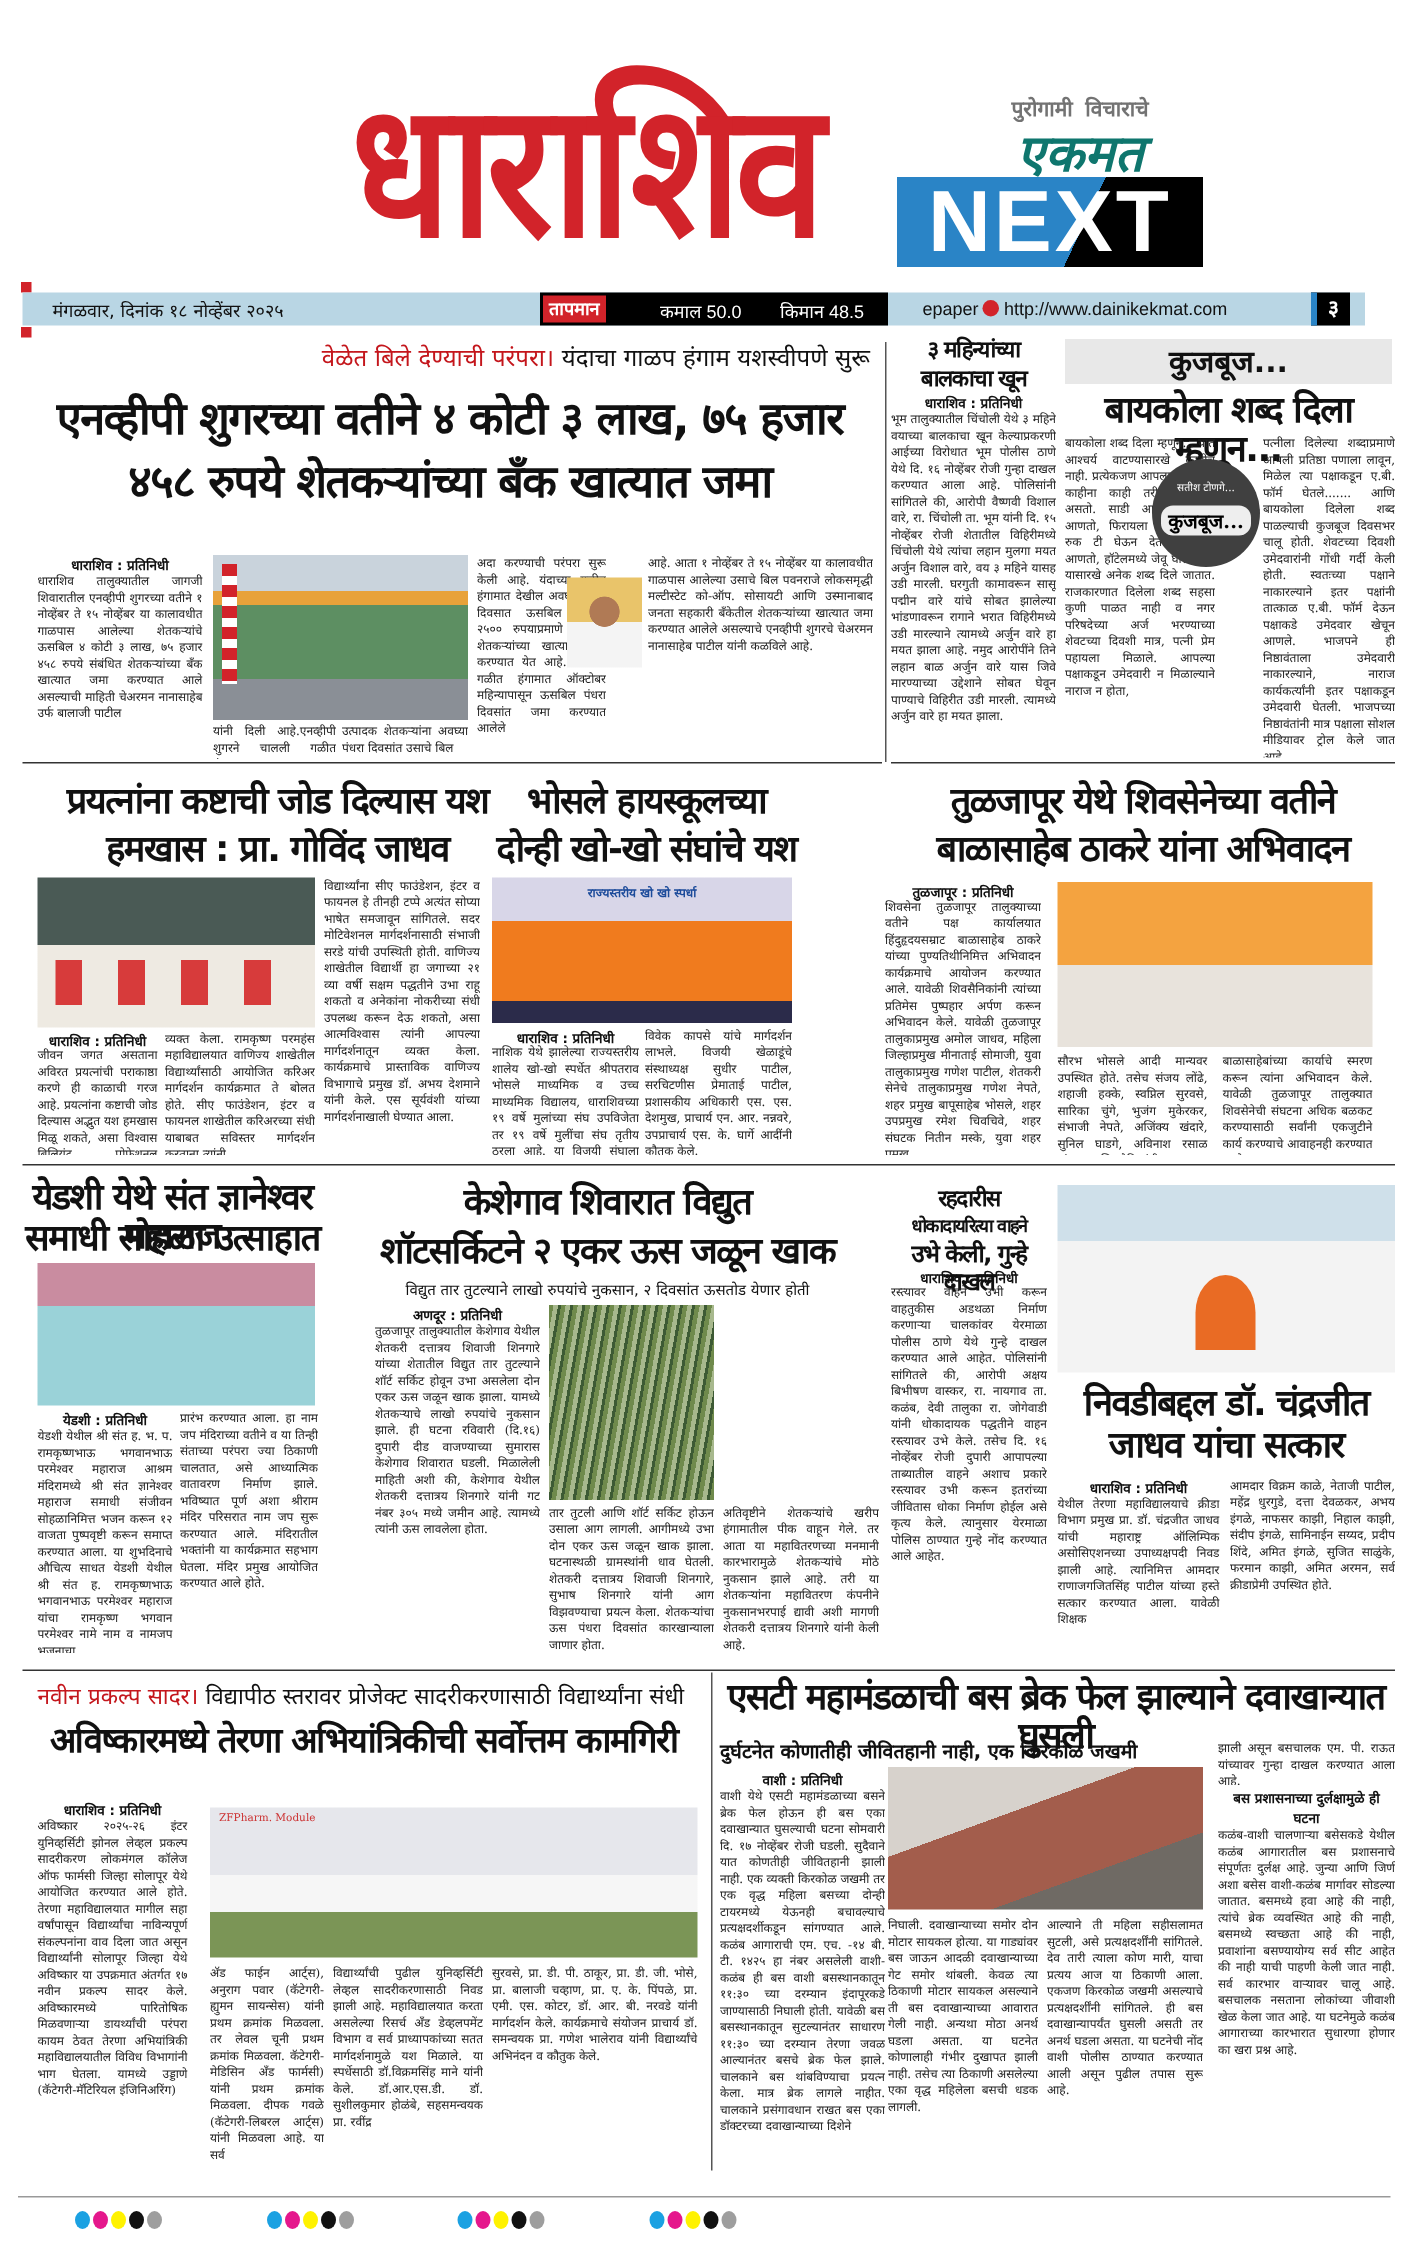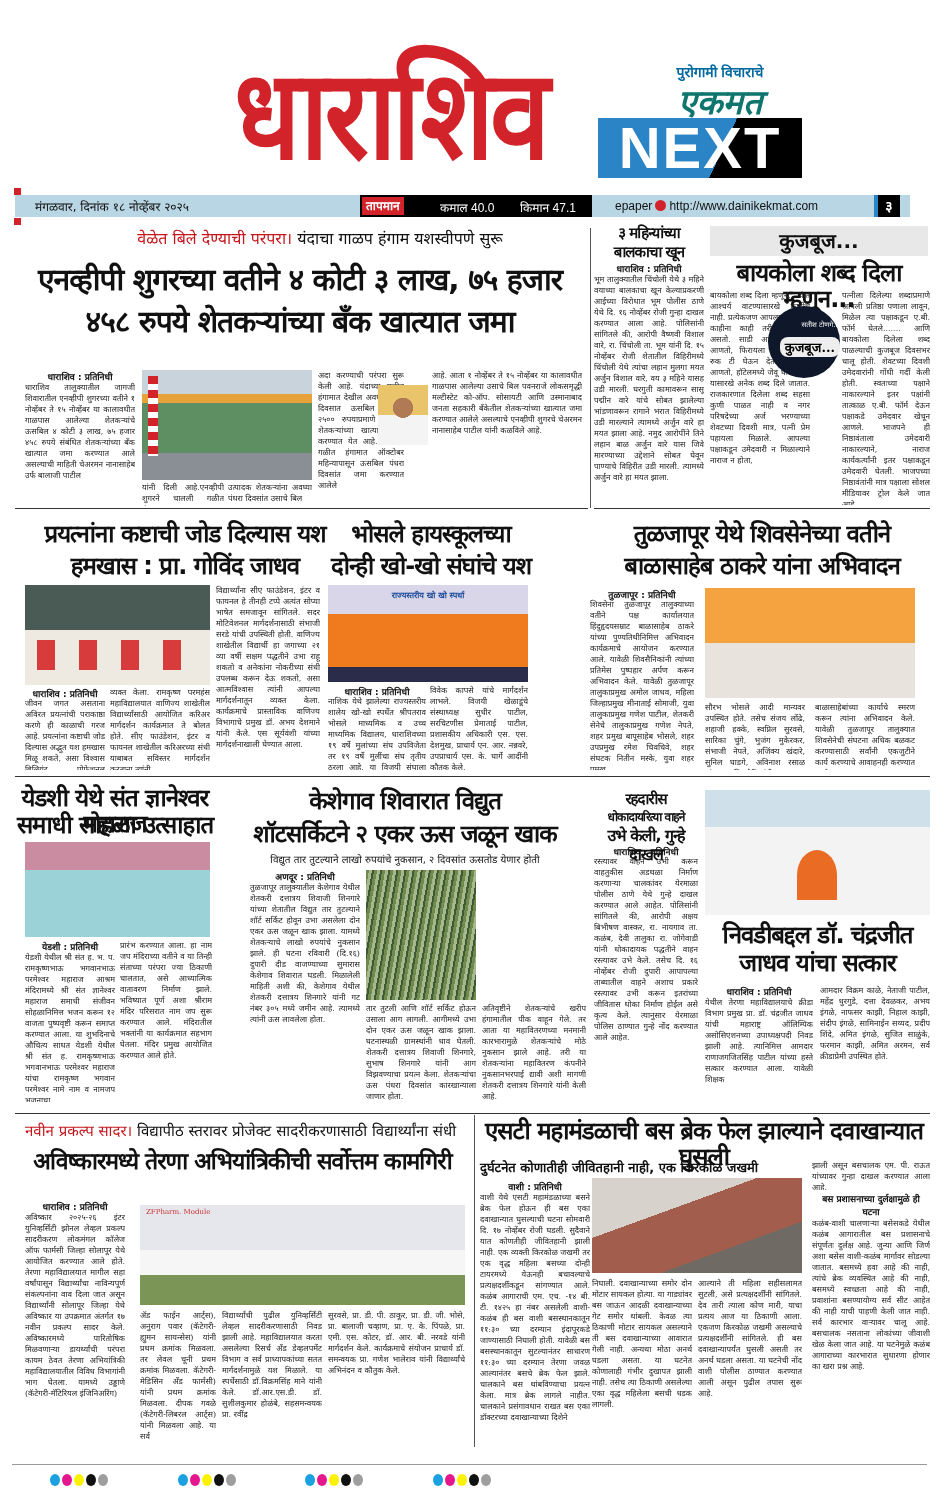--- a/index.html
+++ b/index.html
@@ -1,20 +1,20 @@
 <!DOCTYPE html>
 <html><head>
 <meta charset="utf-8">
 <style>
   * { box-sizing: border-box; margin: 0; padding: 0; }
   body { width: 945px; height: 1501px; background: #fff; font-family: "DejaVu Serif", serif; color: #111; overflow: hidden; position: relative; }
   .abs { position: absolute; }
   
   .mast-title { left: 200px; top: 55px; width: 380px; height: 120px; font-family: "DejaVu Sans", sans-serif; font-weight: bold; font-size: 108px; line-height: 120px; color: #d2232a; text-align: center; letter-spacing: -4px; transform: scaleY(1.15); }
-  .tagline { left: 640px; top: 62px; width: 160px; text-align: center; font-family: Liberation Sans, sans-serif; color: #0369a1; font-size: 14px; font-weight: bold; }
+  .tagline { left: 640px; top: 62px; width: 160px; text-align: center; font-family: Liberation Mono, monospace; color: #737373; font-size: 14px; font-weight: bold; }
   .brand { left: 640px; top: 78px; width: 160px; text-align: center; font-family: "DejaVu Sans", sans-serif; color: #0f766e; font-size: 34px; font-weight: bold; font-style: italic; }
   .next { left: 598px; top: 118px; width: 204px; height: 60px; background: linear-gradient(115deg, #2a84c6 0 60%, #000 60% 100%); color: #fff; font-family: "Liberation Sans", sans-serif; font-weight: bold; font-size: 58px; line-height: 60px; text-align: center; letter-spacing: 2px; }
   .datebar { left: 15px; top: 195px; width: 895px; height: 22px; background: #b9d6e4; }
   .datebar .date { position: absolute; left: 20px; top: 3px; font-size: 12px; font-family: "DejaVu Sans", sans-serif; }
   .weather { position: absolute; left: 345px; top: 0; width: 232px; height: 22px; background: #000; color: #fff; font-family: "Liberation Sans", sans-serif; font-size: 12px; }
   .weather .wlabel { position: absolute; left: 2px; top: 2px; background: #d2232a; padding: 0 4px; font-weight: bold; height: 18px; line-height: 18px; }
   .weather .max { position: absolute; left: 80px; top: 4px; }
   .weather .min { position: absolute; left: 160px; top: 4px; }
   .datebar .epaper { position: absolute; left: 600px; top: 4px; font-size: 12px; font-family: "Liberation Sans", sans-serif; }
   .epaper .pin { display: inline-block; width: 11px; height: 11px; border-radius: 50%; background: #d2232a; vertical-align: -1px; margin: 0 3px; }
@@ -27,51 +27,51 @@
   .hl-xl { font-size: 30px; line-height: 40px; }
   .hl-l { font-size: 24px; line-height: 32px; }
   .hl-m { font-size: 24px; line-height: 26px; }
   .hl-s { font-size: 15px; line-height: 19px; }
   .byline { font-size: 9px; font-weight: bold; text-align: center; font-family: "DejaVu Sans", sans-serif; }
   .body { font-size: 8px; line-height: 11px; text-align: justify; color: #222; overflow: hidden; }
   .rule { height: 2px; background: #333; }
   .vrule { width: 1px; background: #555; }
   .photo { overflow: hidden; }
   .kuj-box { left: 608px; top: 225px; width: 320px; height: 30px; background: #e8e8e8; font-family: "DejaVu Sans", sans-serif; font-weight: bold; font-size: 20px; line-height: 30px; text-align: center; }
-  .kuj-badge { left: 765px; top: 290px; width: 72px; height: 72px; border-radius: 50%; background: #0f172a; color: #fff; text-align: right; }
+  .kuj-badge { left: 765px; top: 290px; width: 72px; height: 72px; border-radius: 50%; background: #404040; color: #fff; text-align: center; }
   .kuj-badge .a { font-size: 7px; margin-top: 14px; }
   .kuj-badge .b { display: inline-block; background: #eee; color: #000; font-weight: bold; font-size: 13px; padding: 1px 5px; margin-top: 8px; border-radius: 8px; }
   .reg { display: flex; gap: 2px; }
   .reg span { width: 10px; height: 12px; border-radius: 50%; display: inline-block; }
 </style>
 </head>
 <body>
 
 <div class="abs mast-title">धाराशिव</div>
 <div class="abs tagline">पुरोगामी विचाराचे</div>
 <div class="abs brand">एकमत</div>
 <div class="abs next">NEXT</div>
 
 <div class="abs redmark" style="left:14px;top:188px"></div>
 <div class="abs redmark" style="left:14px;top:218px"></div>
 
 <div class="abs datebar">
   <span class="date">मंगळवार, दिनांक १८ नोव्हेंबर २०२५</span>
   <div class="weather">
     <span class="wlabel">तापमान</span>
-    <span class="max">कमाल 40.0</span>
-    <span class="min">किमान 47.1</span>
+    <span class="max">कमाल 50.0</span>
+    <span class="min">किमान 48.5</span>
   </div>
   <span class="epaper">
     <span>epaper</span><span class="pin"></span><span>http://www.dainikekmat.com</span>
   </span>
   <span class="pageno">३</span>
 </div>
 
-<div class="abs kicker" style="left:60px;top:228px;width:520px;text-align:center">
+<div class="abs kicker" style="left:60px;top:228px;width:520px;text-align:right">
   <span class="red">वेळेत बिले देण्याची परंपरा।</span>
   <span>यंदाचा गाळप हंगाम यशस्वीपणे सुरू</span>
 </div>
 <div class="abs hl hl-xl" style="left:15px;top:260px;width:570px">एनव्हीपी शुगरच्या वतीने ४ कोटी ३ लाख, ७५ हजार</div>
 <div class="abs hl hl-xl" style="left:15px;top:302px;width:570px">४५८ रुपये शेतकऱ्यांच्या बँक खात्यात जमा</div>
 <div class="abs byline" style="left:25px;top:370px;width:110px">धाराशिव : प्रतिनिधी</div>
 <div class="abs body" style="left:25px;top:382px;width:110px;height:120px">धाराशिव तालुक्यातील जागजी शिवारातील एनव्हीपी शुगरच्या वतीने १ नोव्हेंबर ते १५ नोव्हेंबर या कालावधीत गाळपास आलेल्या शेतकऱ्यांचे ऊसबिल ४ कोटी ३ लाख, ७५ हजार ४५८ रुपये संबंधित शेतकऱ्यांच्या बँक खात्यात जमा करण्यात आले असल्याची माहिती चेअरमन नानासाहेब उर्फ बालाजी पाटील</div>
 <div class="abs photo" style="left:142px;top:370px;width:170px;height:110px;background:linear-gradient(180deg,#c9d3dc 0 22%,#e8a23a 22% 30%,#5d8f62 30% 75%,#8a8f96 75% 100%)">
   <div style="position:absolute;left:6px;top:6px;width:10px;height:80px;background:repeating-linear-gradient(180deg,#d2232a 0 8px,#fff 8px 14px)"></div>
 </div>

